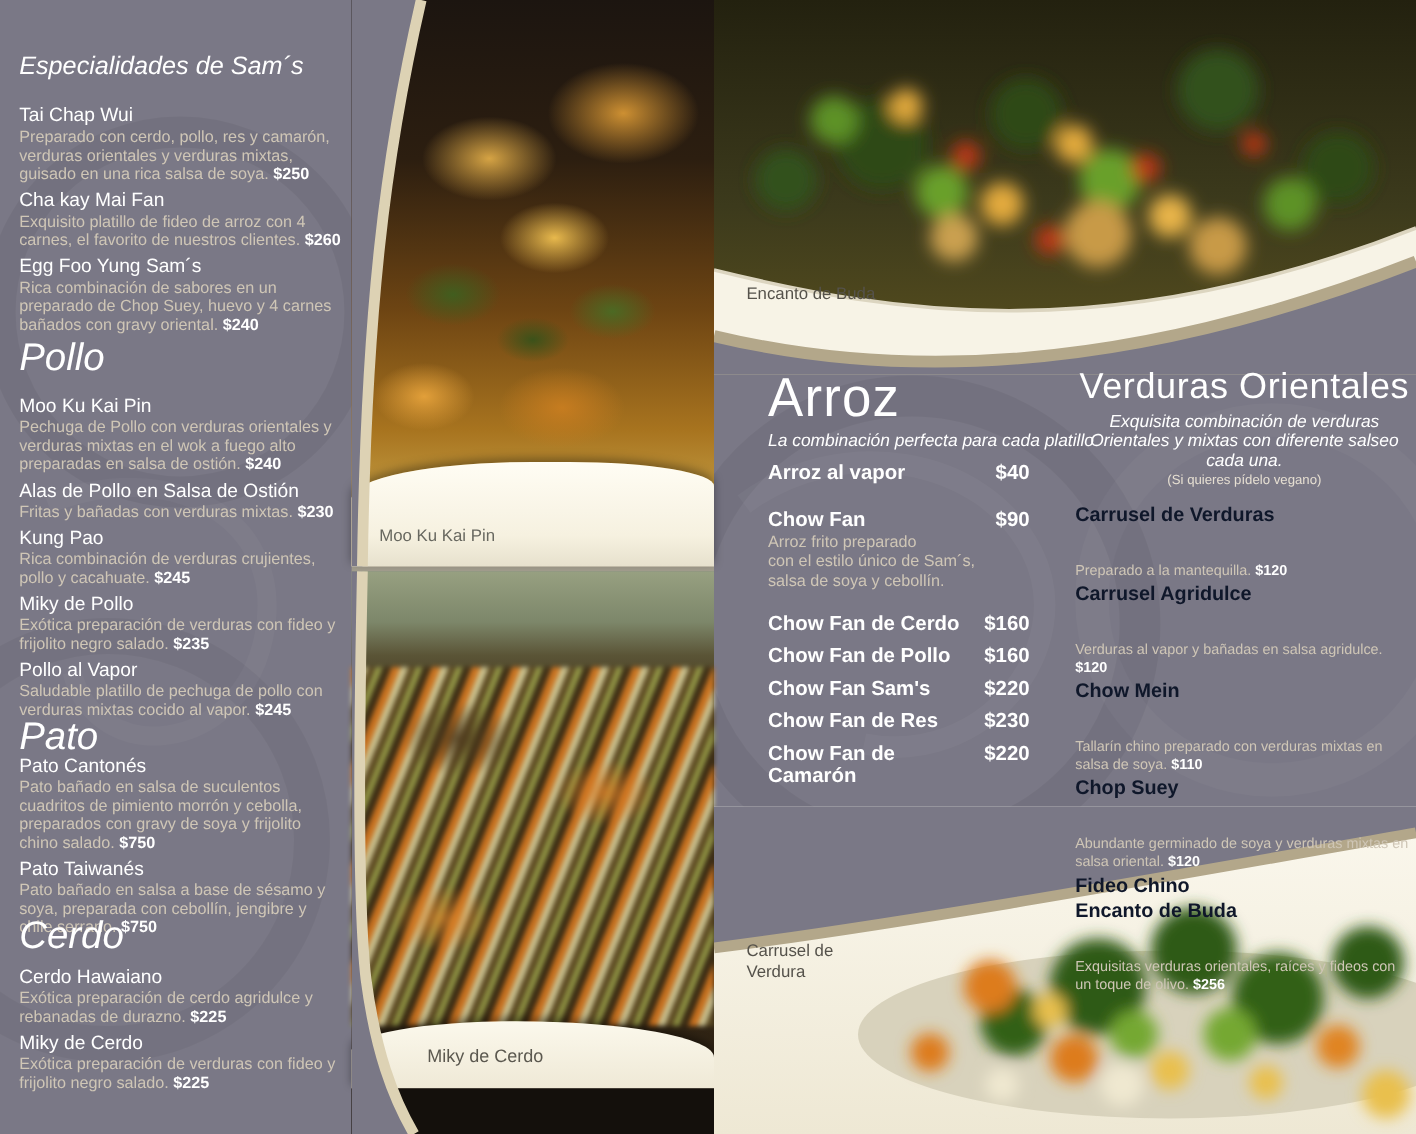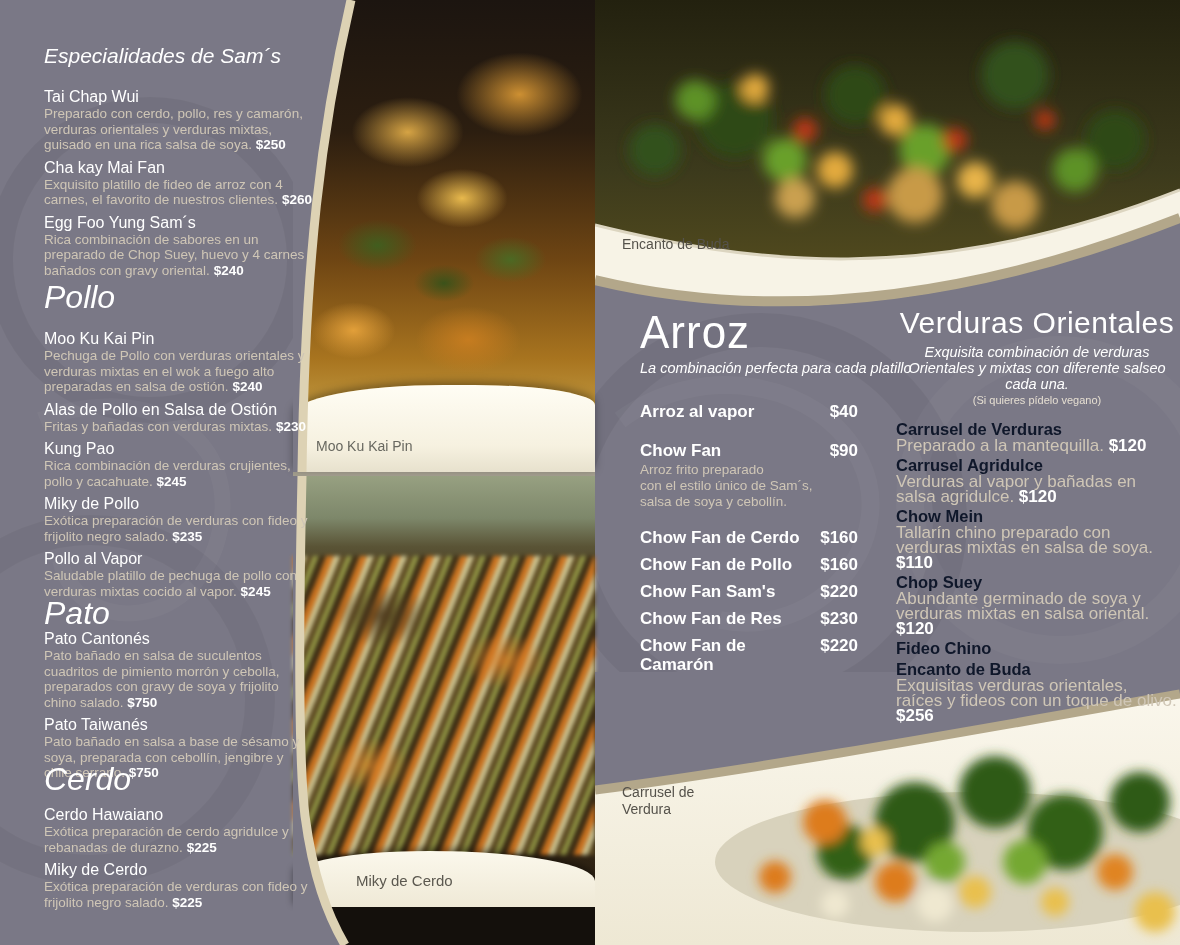--- a/index.html
+++ b/index.html
@@ -1,50 +1,50 @@
 <!DOCTYPE html>
 <html><head>
 <meta charset="utf-8">
 <style>
   html,body{margin:0;padding:0;background:#444;}
   .stage{position:relative;width:1180px;height:945px;background:#7a7886;overflow:hidden;
          font-family:"Liberation Sans",sans-serif;-webkit-font-smoothing:antialiased;}
   .bgpattern{position:absolute;left:0;top:0;z-index:0;}
 
   
-  .lsec{position:absolute;left:44px;width:270px;z-index:3;color:#fff;}
+  .lsec{position:absolute;left:16px;width:270px;z-index:3;color:#fff;}
   .sec-title{font-style:italic;font-weight:normal;color:#fff;margin:0;}
   .sec-title.big{font-size:32px;line-height:26px;}
   .sec-title.small{font-size:21px;line-height:24px;}
   .mi{margin-bottom:6px;}
   .mi-name{font-size:16px;line-height:17px;font-weight:normal;color:#fff;margin-bottom:1px;}
   .mi-desc{font-size:13.5px;line-height:15.5px;color:#cfc6b6;}
   .price{color:#fff;font-weight:bold;}
 
   
   .arroz{position:absolute;left:640px;top:308px;width:218px;z-index:3;color:#fff;}
   .h-thin{font-weight:normal;letter-spacing:1px;color:#fff;margin:0;transform:scaleY(1.04);transform-origin:top left;}
   .arroz .h-thin{font-size:44px;line-height:46px;}
   .col-sub{font-style:italic;font-size:14.5px;color:#fff;}
   .arroz .col-sub{white-space:nowrap;margin-top:6px;}
-  .alist{margin-top:26px;}
+  .alist{margin-top:8px;}
   .arow{display:flex;justify-content:space-between;font-size:17px;font-weight:bold;line-height:19px;}
   .arow.gap{margin-bottom:20px;}
   .arow.tight{margin-bottom:8px;}
   .adesc{font-size:13.5px;line-height:16px;color:#cfc6b6;white-space:pre-line;margin:2px 0 18px 0;}
 
   
   .verduras{position:absolute;left:896px;top:306px;width:282px;z-index:3;color:#fff;}
   .verduras .h-thin{font-size:30px;line-height:34px;letter-spacing:.5px;text-align:center;transform:none;}
   .verduras .col-sub{display:block;text-align:center;line-height:16px;margin-top:4px;}
   .v-note{display:block;text-align:center;font-size:11px;line-height:12px;color:#e6dfd2;margin-top:2px;}
   .vlist{margin-top:14px;}
   .vi{margin-bottom:3px;}
   .vi-name{font-size:16.5px;line-height:18px;font-weight:bold;color:#0f172a;}
-  .vi-desc{font-size:17px;line-height:15px;color:#cfc6b6;}
+  .vi-desc{font-size:12px;line-height:15px;color:#cfc6b6;margin-top:30px;}
 
   
   .panel{position:absolute;z-index:1;}
   #panel1{left:293px;top:0;width:302px;height:472px;border-bottom:4px solid #a39e8e;
     background:
       radial-gradient(90px 60px at 75% 20%, rgba(214,150,52,.95) 0%, rgba(214,150,52,0) 70%),
       radial-gradient(80px 50px at 38% 28%, rgba(232,178,74,.9) 0%, rgba(0,0,0,0) 70%),
       radial-gradient(65px 42px at 56% 42%, rgba(240,192,80,.95) 0%, rgba(0,0,0,0) 70%),
       radial-gradient(55px 36px at 28% 52%, rgba(63,95,31,.95) 0%, rgba(0,0,0,0) 72%),
       radial-gradient(50px 32px at 72% 55%, rgba(74,107,36,.95) 0%, rgba(0,0,0,0) 72%),

